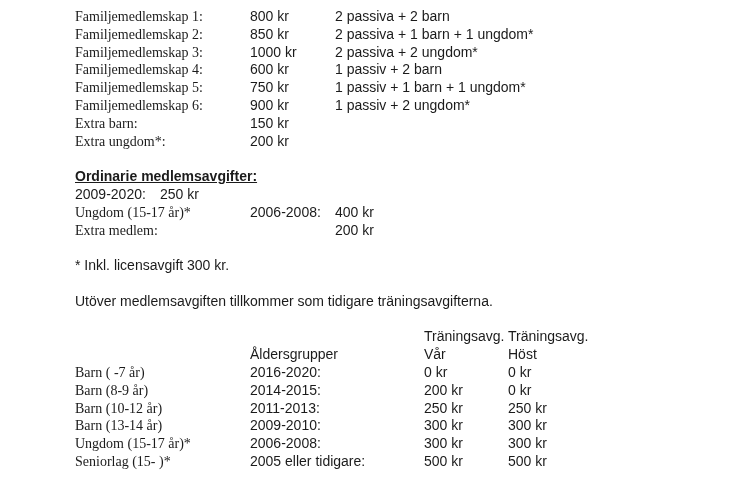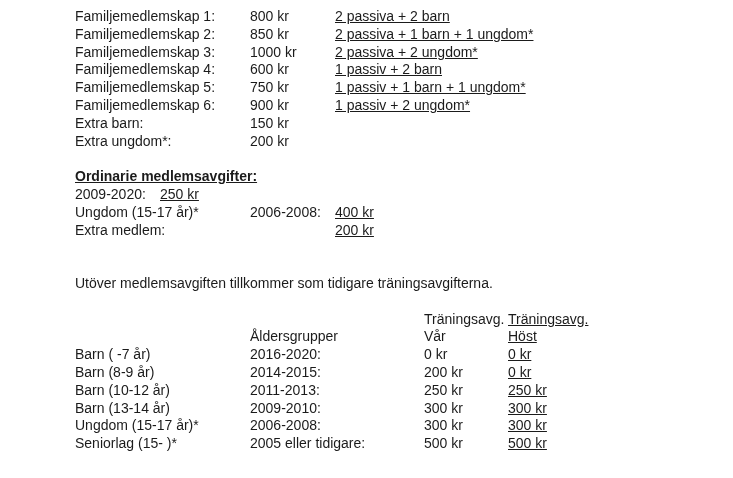--- a/index.html
+++ b/index.html
@@ -11,23 +11,23 @@
     box-sizing: border-box;
     padding: 8px 0 0 75px;
     font-family: "Liberation Sans", sans-serif;
     font-size: 14px;
     line-height: 17.8px;
     color: #1b1b1b;
     overflow: hidden;
   }
   .row { display: flex; }
   .row > span { flex: 0 0 auto; white-space: pre; overflow: visible; }
-  .c-label { width: 175px; }   
+  .c-label { width: 175px; font-family: Liberation Serif, serif; }   
   .c-mid   { width: 85px;  }   
-  .c-rest  { width: auto; text-decoration: underline;  }
+  .c-rest  { width: auto;  }
   .t-c2    { width: 174px; }   
   .t-c3    { width: 84px;  }   
   .blank   { height: 17.8px; }
   .heading { font-weight: bold; text-decoration: underline; text-align: right; }
 </style>
 </head>
 <body>
 
 <div class="page" style="color: rgb(27, 27, 27);">
 
@@ -91,20 +91,23 @@
     </div>
     <div class="row">
       <span class="c-label">Extra medlem:</span>
       <span class="c-mid"></span>
       <span class="c-rest">200 kr</span>
     </div>
   </div>
 
   <div class="blank"></div>
 
+  <div class="row">
+    <span>* Inkl. licensavgift 300 kr.</span>
+  </div>
 
   <div class="blank"></div>
 
   <div class="row">
     <span>Utöver medlemsavgiften tillkommer som tidigare träningsavgifterna.</span>
   </div>
 
   <div class="blank"></div>
 
   <div>

